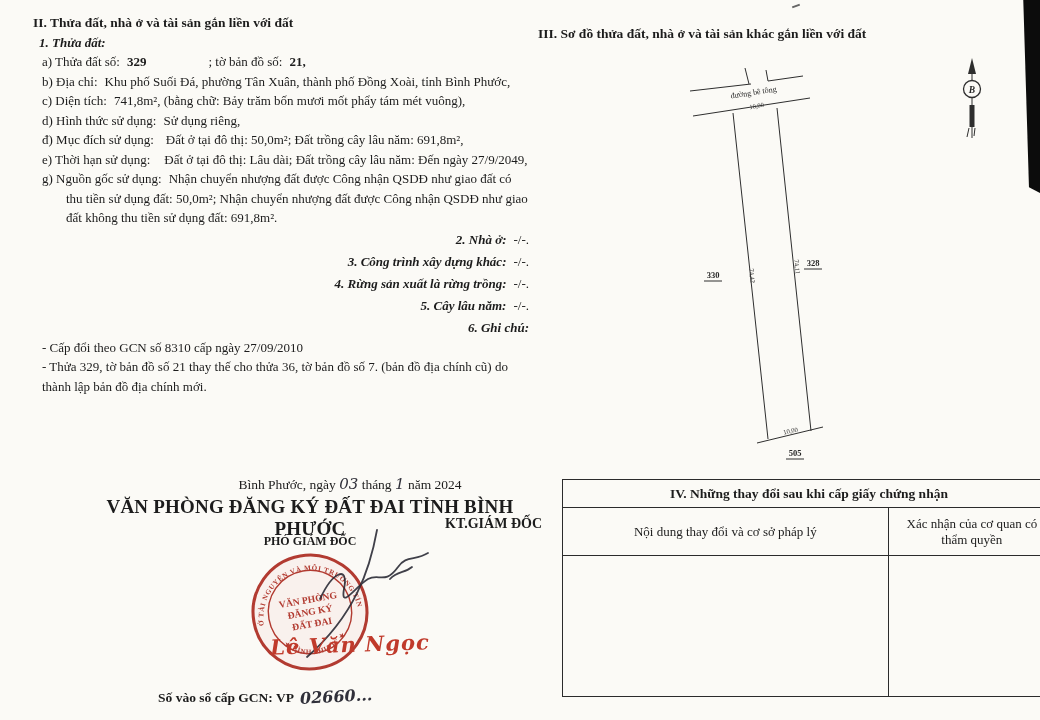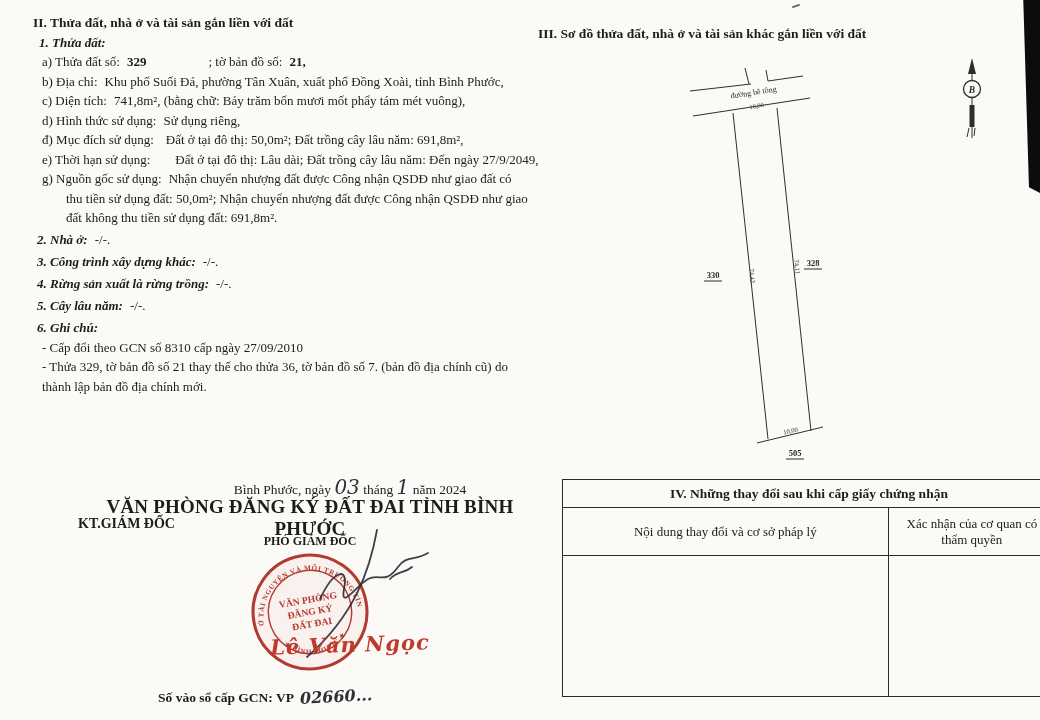--- a/index.html
+++ b/index.html
@@ -7,41 +7,41 @@
   .page{
     position:absolute;inset:0;background:#fbfaf6;overflow:hidden;
     font-family:"Liberation Serif", serif;color:#1c1c1c;
   }
   
   .sec2{position:absolute;left:33px;top:13px;width:496px;font-size:13px;line-height:19.5px;}
   .sec2-title{font-weight:bold;font-size:13.5px;}
   .sub-title{font-weight:bold;font-style:italic;margin-left:6px;font-family:Liberation Serif, serif;}
   .lettered{margin-left:9px;padding-left:24px;text-indent:-24px;}
   .nowrap{white-space:nowrap;}
-  .numbered{margin-left:4px;margin-top:2.5px;}
+  .numbered{margin-left:4px;margin-top:2.5px;text-align:right;}
   .numbered .ni{font-weight:bold;font-style:italic;}
   .note{margin-left:9px;}
   .gap-s{margin-left:7px;}
   .gap-m{margin-left:12px;}
   .gap-l{margin-left:62px;}
-  .gap-xl{margin-left:25px;}
+  .gap-xl{margin-left:14px;}
   
   .sec3-title{position:absolute;left:538px;top:26px;width:480px;font-weight:bold;font-size:13.5px;}
   .diagram{position:absolute;left:540px;top:50px;width:500px;height:420px;}
   .diagram text{font-family:"Liberation Serif", serif;fill:#262626;}
   .diagram .ln{stroke:#2e2e2e;stroke-width:1;fill:none;}
   
   .scan-strip{position:absolute;top:0;right:0;width:19px;height:193px;background:#0c0c0c;
     clip-path:polygon(12% 0,100% 0,100% 100%,42% 97%);}
   .mark-top{position:absolute;left:792px;top:5px;width:8px;height:2px;background:#666;transform:rotate(-20deg);}
   
   .dateline{position:absolute;left:160px;top:475px;width:380px;text-align:center;font-size:13.5px;}
-  .hand{font-family:"DejaVu Serif", serif;font-style:italic;font-size:20px;color:#30303a;}
+  .hand{font-family:"DejaVu Serif", serif;font-style:italic;font-size:15px;color:#30303a;}
   .office{position:absolute;left:78px;top:496px;width:464px;text-align:center;font-weight:bold;font-size:19px;letter-spacing:.2px;}
-  .kt{position:absolute;left:78px;top:516px;width:464px;text-align:left;font-weight:bold;font-size:14px;}
+  .kt{position:absolute;left:78px;top:516px;width:464px;text-align:right;font-weight:bold;font-size:14px;}
   .pho{position:absolute;left:78px;top:534px;width:464px;text-align:center;font-weight:bold;font-size:12px;}
   .stamp{position:absolute;left:249px;top:551px;width:122px;height:122px;transform:rotate(-10deg);}
   .stamp text{font-family:"Liberation Serif", serif;font-weight:bold;fill:#b23b31;}
   .flourish{position:absolute;left:265px;top:527px;width:205px;height:135px;}
   .signer{position:absolute;left:228px;top:632px;width:244px;text-align:center;
     font-family:"DejaVu Serif", serif;font-style:italic;font-weight:bold;font-size:21px;
     color:#c03a2b;letter-spacing:1px;transform:rotate(-2deg);}
   .registry{position:absolute;left:158px;top:687px;font-size:13.5px;font-weight:bold;}
   .registry .hand{font-size:16px;display:inline-block;transform:rotate(-3deg);margin-left:3px;}
   
@@ -67,21 +67,21 @@
 
   <div class="sec2">
     <div class="sec2-title">II. Thửa đất, nhà ở và tài sản gắn liền với đất</div>
     <div class="sub-title">1. Thửa đất:</div>
 
     <div class="lettered nowrap">
       <span>a) Thửa đất số:</span><b class="gap-s">329</b><span class="gap-l">; tờ bản đồ số:</span><b class="gap-s">21,</b>
     </div>
 
     <div class="lettered nowrap">
-      <span>b) Địa chỉ:</span><span class="gap-s">Khu phố Suối Đá, phường Tân Xuân, xuất phố Đồng Xoài, tỉnh Bình Phước,</span>
+      <span>b) Địa chỉ:</span><span class="gap-s">Khu phố Suối Đá, phường Tân Xuân, thành phố Đồng Xoài, tỉnh Bình Phước,</span>
     </div>
 
     <div class="lettered nowrap">
       <span>c) Diện tích:</span><span class="gap-s">741,8m², (bằng chữ: Bảy trăm bốn mươi mốt phẩy tám mét vuông),</span>
     </div>
 
     <div class="lettered nowrap">
       <span>d) Hình thức sử dụng:</span><span class="gap-s">Sử dụng riêng,</span>
     </div>
 

